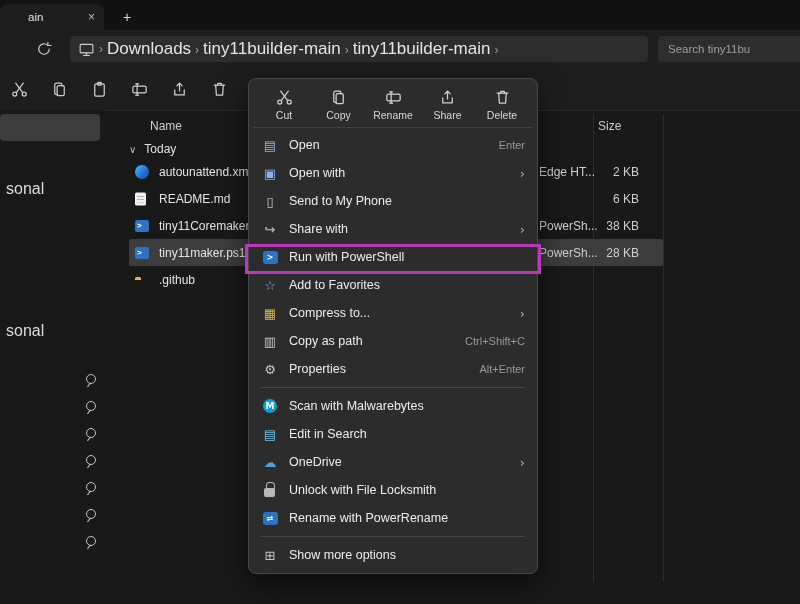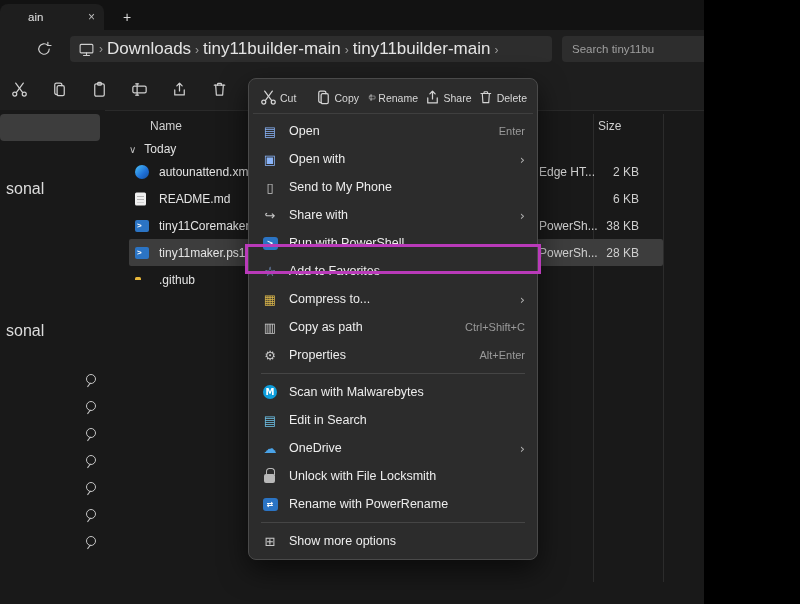--- a/index.html
+++ b/index.html
@@ -1,16 +1,16 @@
 <!DOCTYPE html>
 <html><head>
 <meta charset="utf-8">
 <style>
   html,body{margin:0;padding:0;background:#000;}
-  .screen{position:relative;width:704px;height:604px;background:#191919;overflow:hidden;
+  .screen{position:relative;width:800px;height:604px;background:#191919;overflow:hidden;
     font-family:"Liberation Sans",sans-serif;color:#e8e8e8;font-size:12px;}
 
   
   .titlebar{position:absolute;left:0;top:0;width:100%;height:30px;background:#121212;}
   .tab{position:absolute;left:0;top:4px;width:104px;height:26px;background:#1e1e1e;
     border-radius:8px 8px 0 0;display:flex;align-items:center;}
   .tab-label{margin-left:28px;font-size:11.5px;color:#e2e2e2;}
   .tab-close{margin-left:auto;margin-right:9px;color:#bdbdbd;font-size:12px;cursor:default;}
   .newtab{position:absolute;left:116px;top:7px;width:22px;height:20px;display:flex;align-items:center;
     justify-content:center;color:#d8d8d8;font-size:14px;border-radius:4px;}
@@ -78,21 +78,21 @@
   .statusbar{position:absolute;left:0;right:0;bottom:0;height:16px;background:#191919;
     border-top:1px solid #262626;color:#c9c9c9;font-size:11px;}
   .statusbar span{margin-left:8px;line-height:17px;display:inline-block;}
 
   
   .context-menu{position:absolute;left:248px;top:78px;width:290px;box-sizing:border-box;
     background:#2c2c2c;border:1px solid #4a4a4a;border-radius:8px;padding:4px;
     box-shadow:0 10px 28px rgba(0,0,0,.6);z-index:10;}
   .quick-row{display:flex;justify-content:space-between;padding:3px 6px 6px;
     border-bottom:1px solid #3f3f3f;margin-bottom:3px;}
-  .qa{display:flex;flex-direction:row;align-items:center;gap:2px;width:50px;border-radius:4px;padding-top:2px;}
+  .qa{display:flex;flex-direction:column;align-items:center;gap:2px;width:50px;border-radius:4px;padding-top:2px;}
   .qa-label{font-size:10.5px;color:#d8d8d8;}
   .qi{color:#d4d4d4;}
   .menu-item{display:flex;align-items:center;height:28px;padding:0 8px;border-radius:4px;font-size:12.5px;color:#ededed;}
   .mi-icon{width:18px;height:16px;margin-right:10px;display:flex;align-items:center;justify-content:center;
     font-family:"DejaVu Sans",sans-serif;font-size:13px;flex:none;position:relative;}
   .tile-box{display:flex;align-items:center;justify-content:center;width:15px;height:13px;
     border-radius:3px;color:#fff;font-size:8px;font-weight:bold;}
   .circle-box{display:flex;align-items:center;justify-content:center;width:14px;height:14px;
     border-radius:50%;color:#fff;font-size:9px;font-weight:bold;}
   .mi-icon.lock::before{content:"";position:absolute;left:5px;top:0;width:7px;height:6px;

